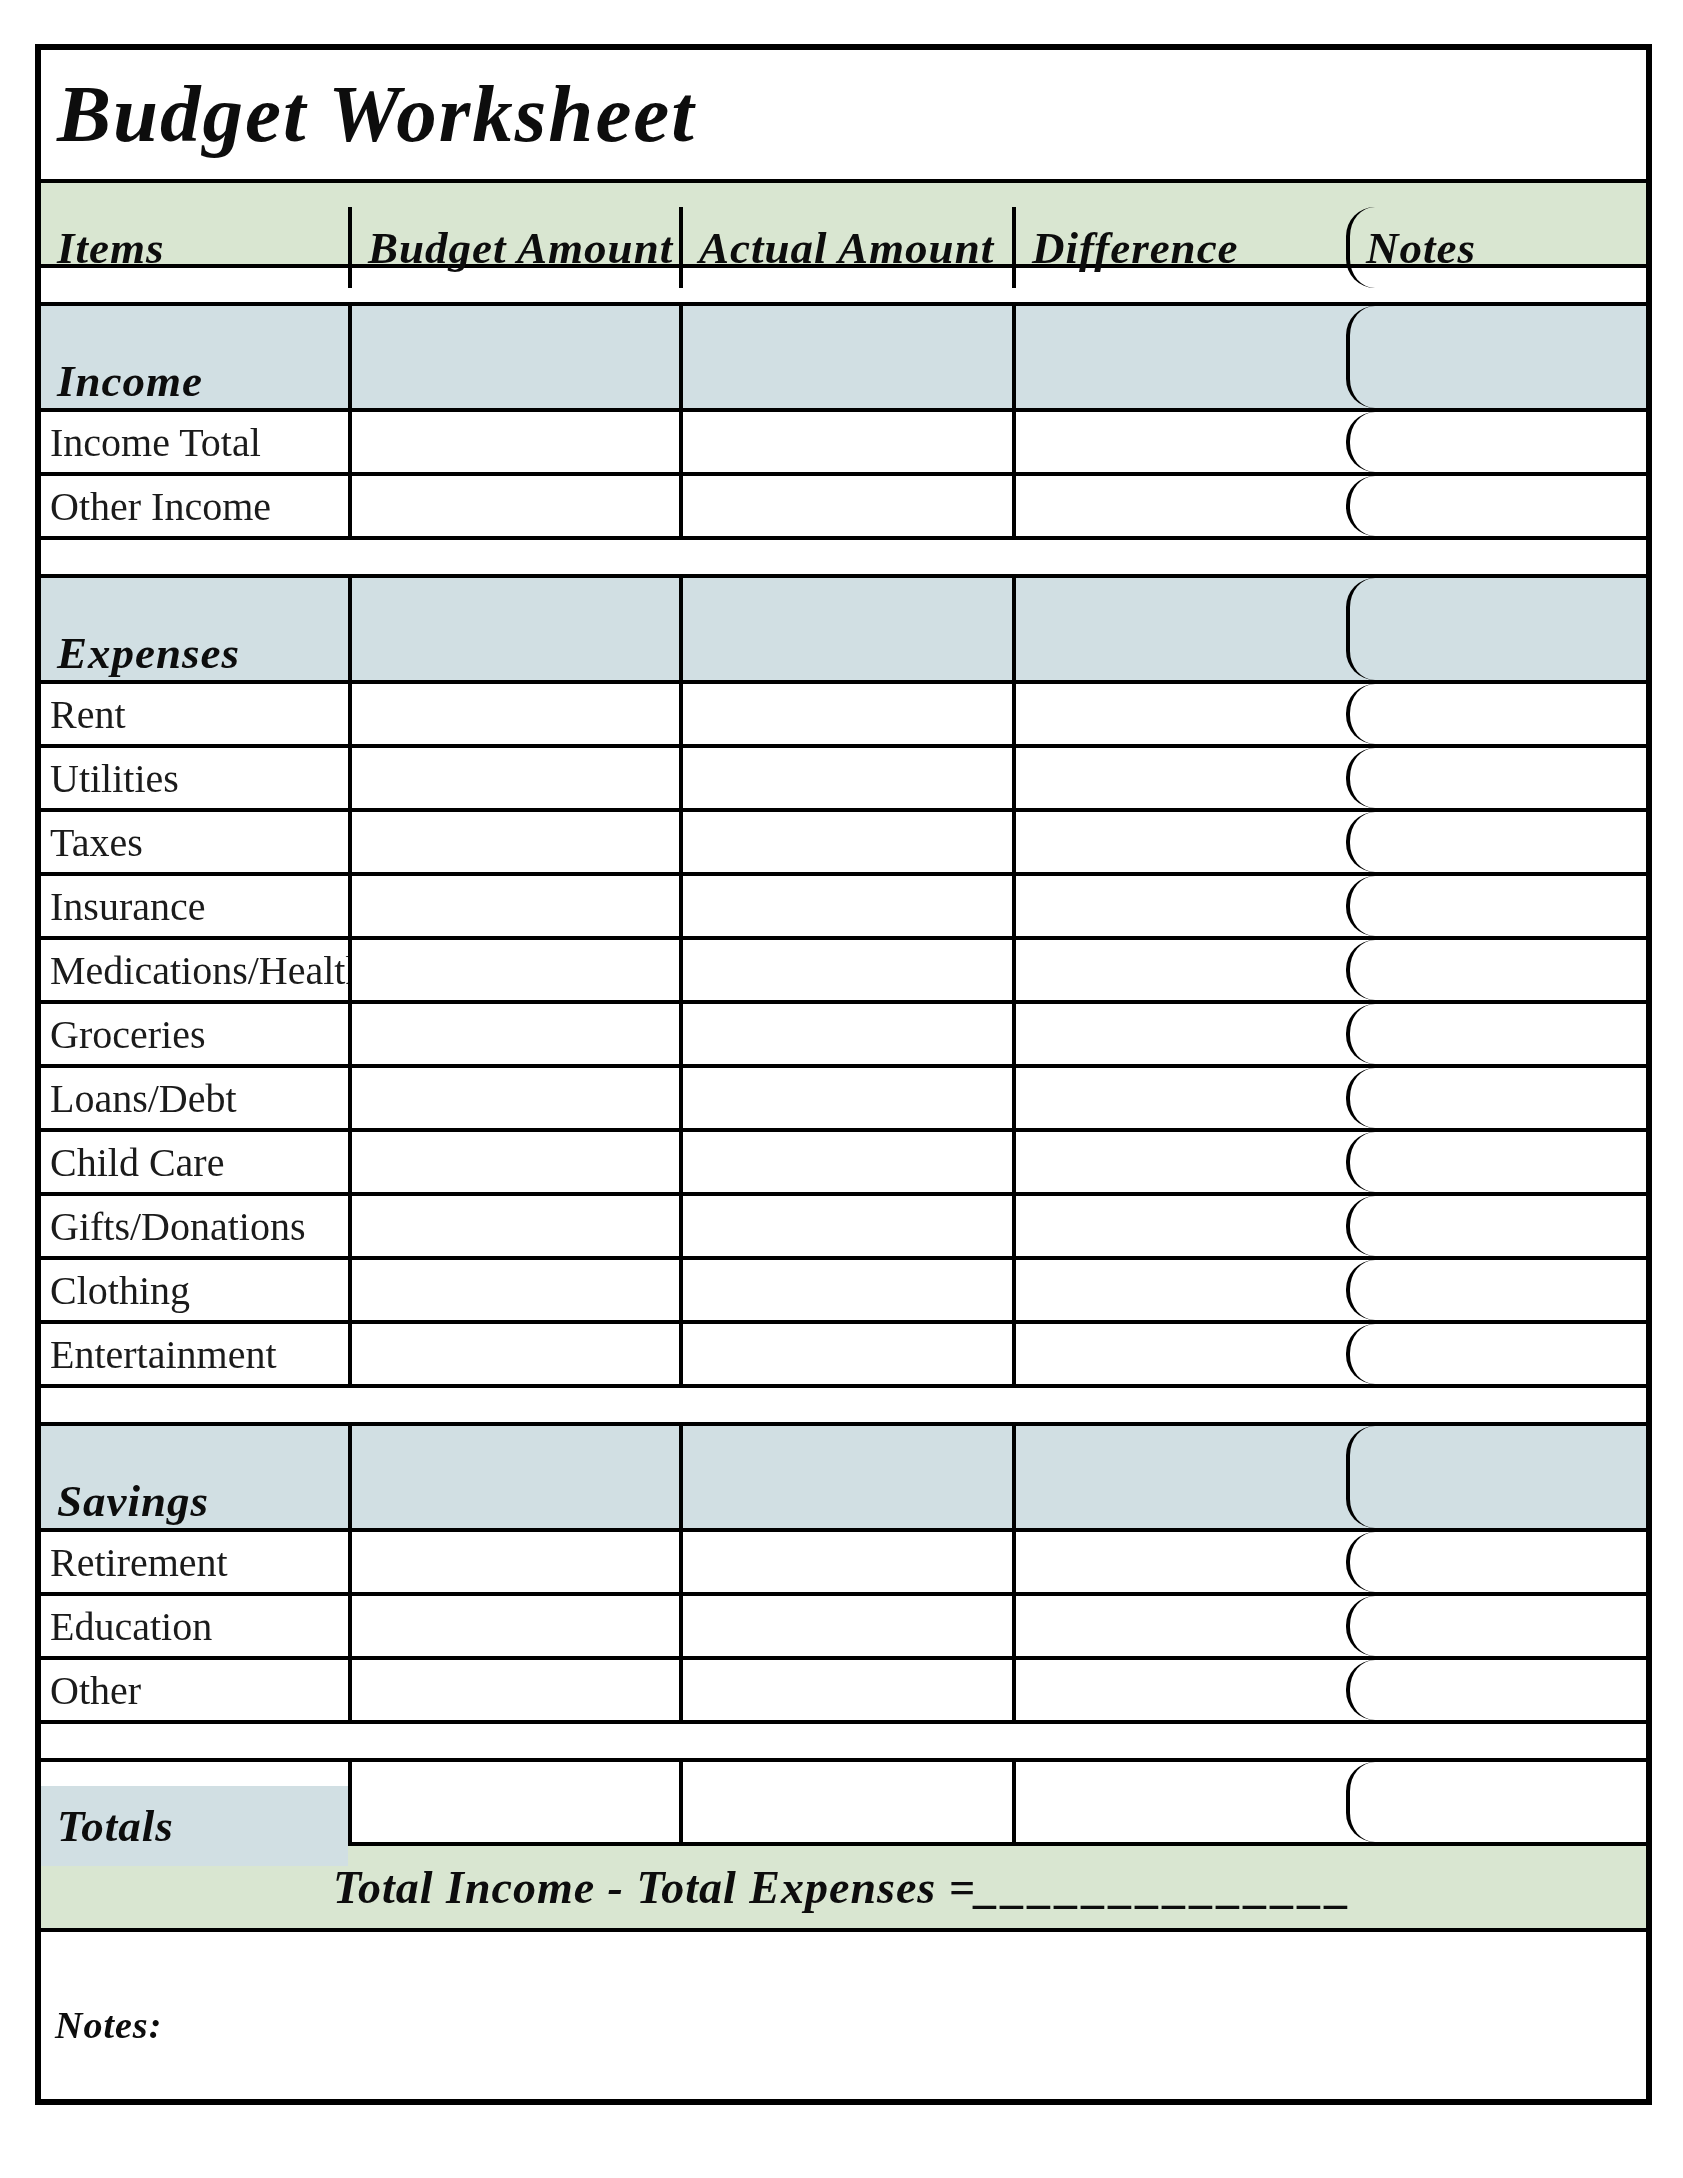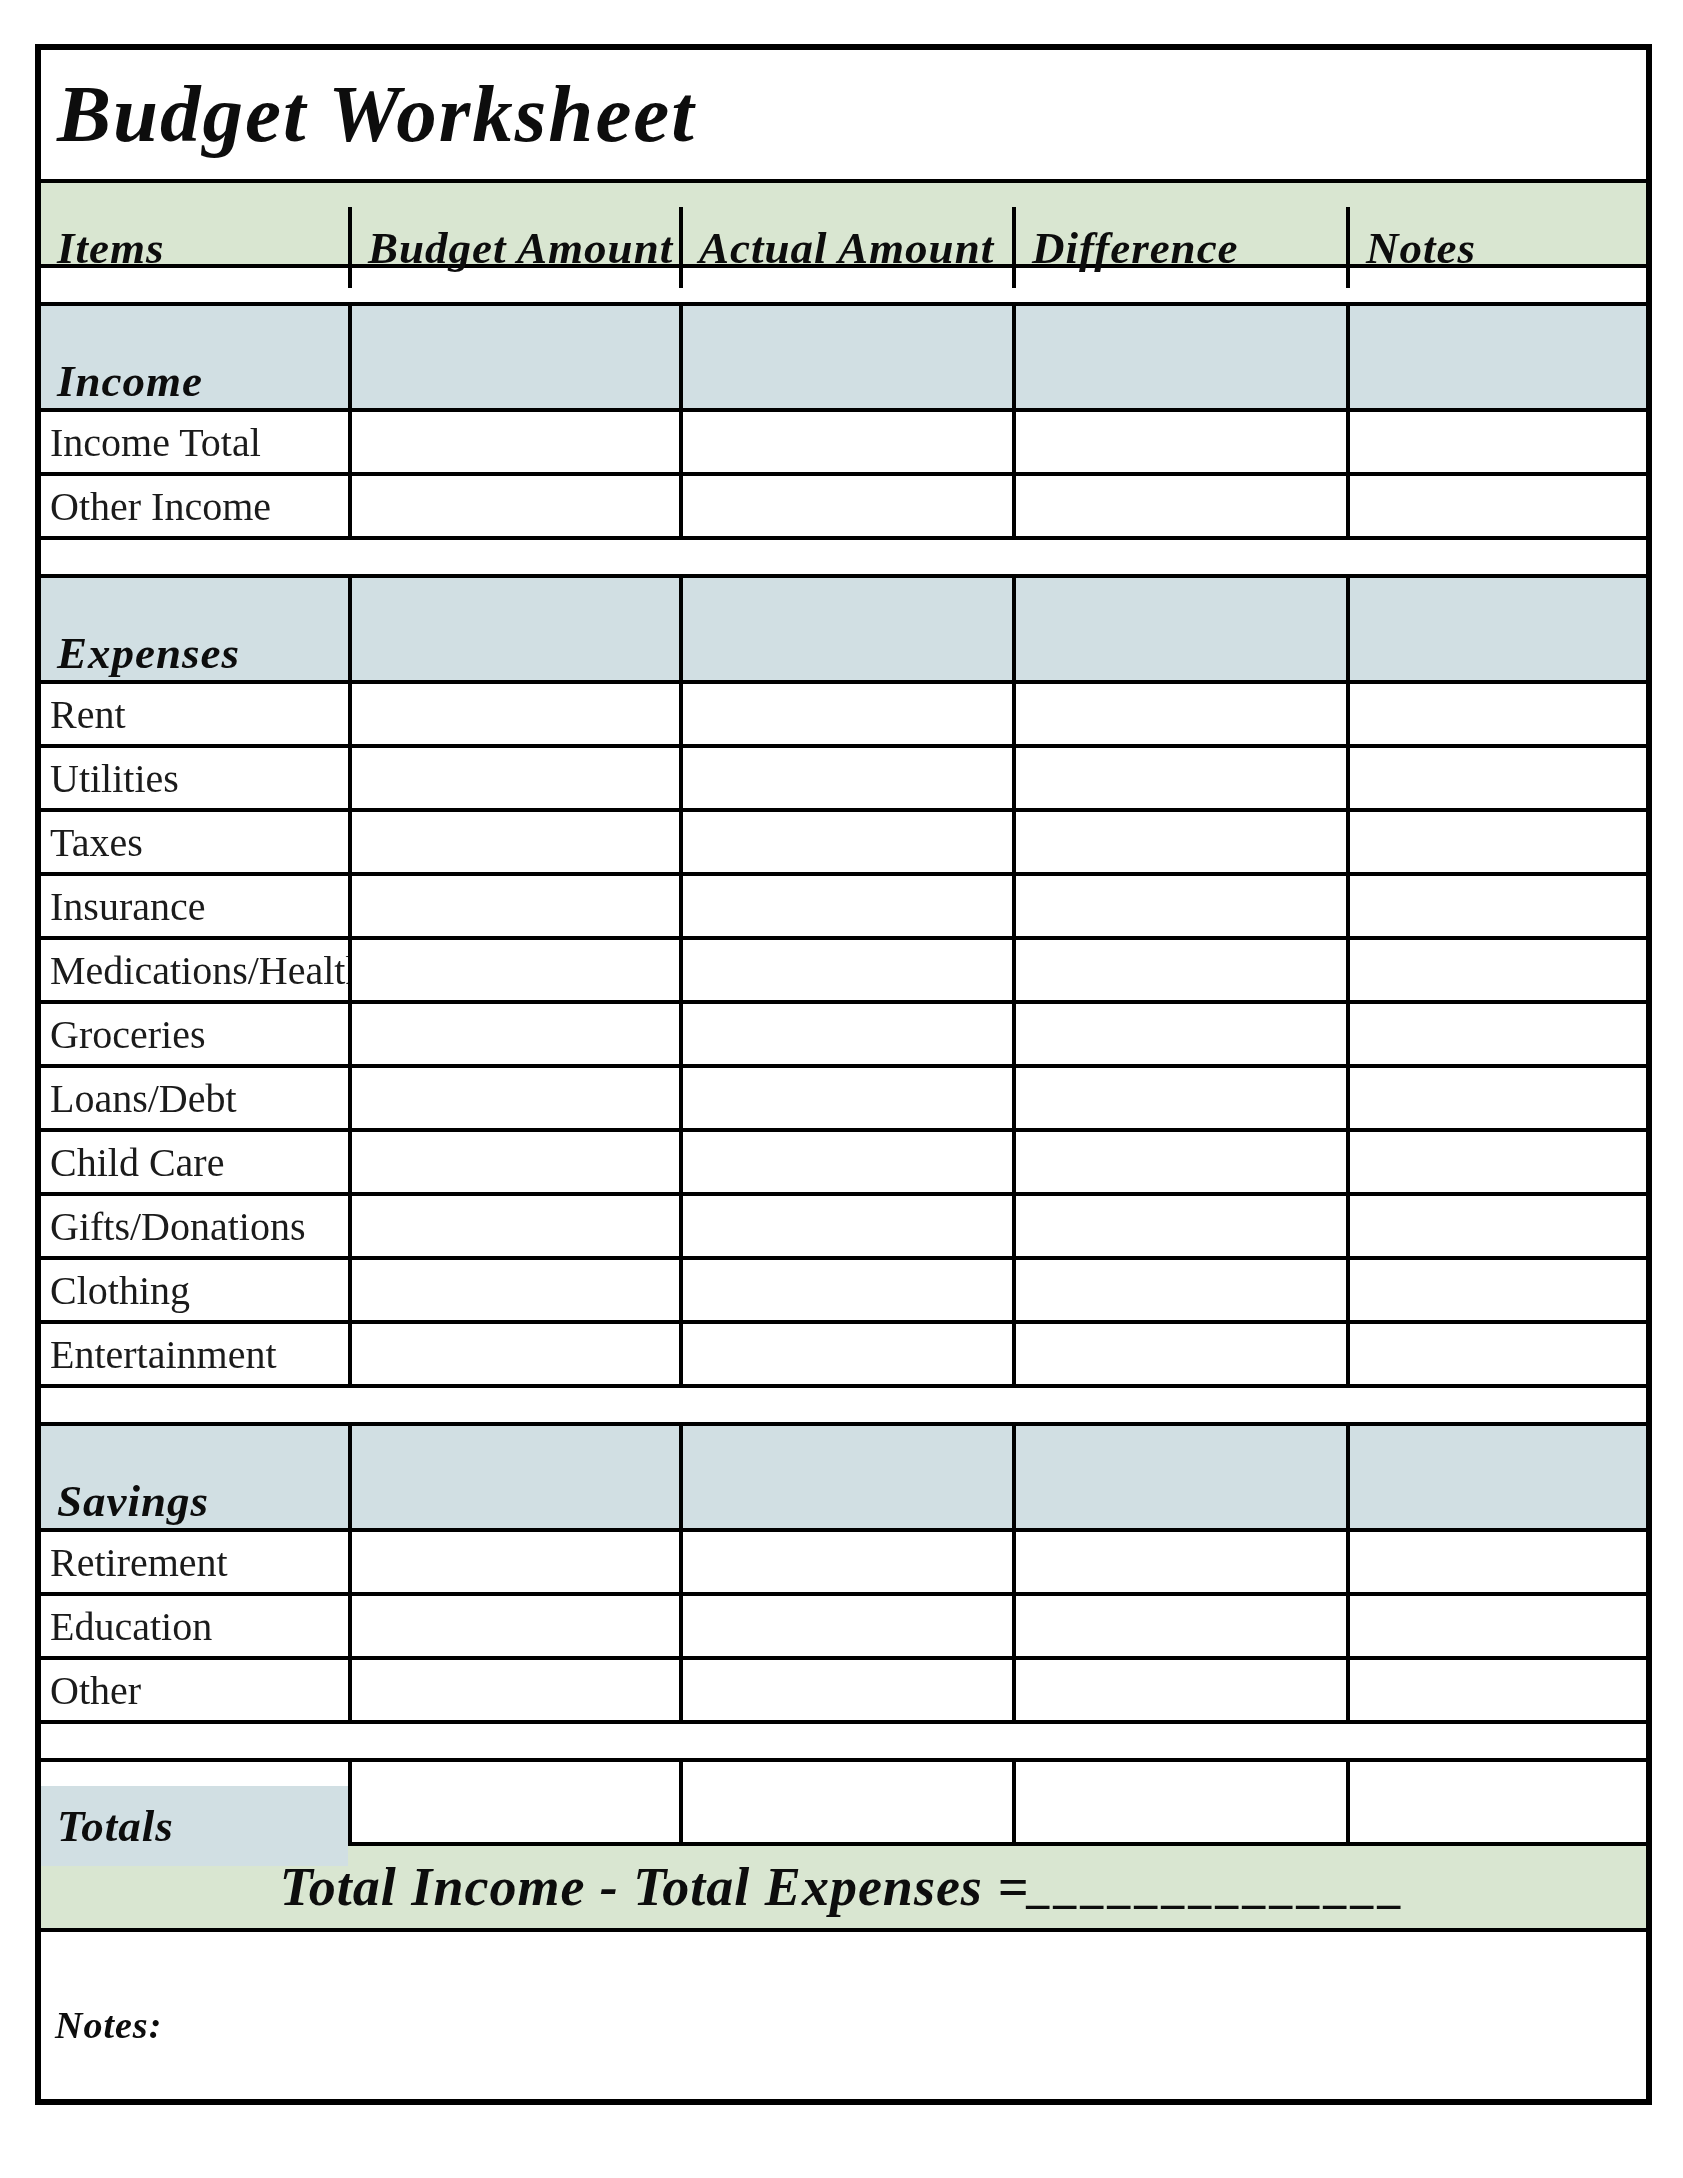--- a/index.html
+++ b/index.html
@@ -19,21 +19,21 @@
   }
   .row{display:flex;border-top:4px solid var(--grid-line);width:100%;}
   .row:first-child{border-top:none;}
   .cell{height:100%;display:flex;align-items:center;overflow:hidden;}
   .cell + .cell{border-left:4px solid var(--grid-line);}
   
   .c1{width:307px;flex:0 0 307px;}
   .c2{width:331px;flex:0 0 331px;}
   .c3{width:333px;flex:0 0 333px;}
   .c4{width:334px;flex:0 0 334px;}
-  .c5{flex:1 1 auto;}
+  .c5{flex:1 1 auto;border-radius:29px;}
   
   .title-row{height:129px;}
   .header-row{height:85px;background:var(--header-green);}
   .gap-row{height:38px;background:#ffffff;}
   .section-row{height:106px;background:var(--section-blue);}
   .data-row{height:64px;background:#ffffff;}
   .totals-row{height:84px;background:#ffffff;}
   .summary-row{height:86px;background:var(--header-green);justify-content:center;align-items:center;display:flex;}
   .notes-row{height:171px;background:#ffffff;}
   
@@ -48,21 +48,21 @@
   .title-row .hw{font-size:81px;padding-left:16px;letter-spacing:2px;}
   .header-row .hw,.section-row .hw,.totals-row .hw{font-size:45px;padding-left:16px;margin-top:24px;}
   .serif{
     font-family:"Liberation Serif",serif;
     font-weight:400;
     font-size:40px;
     color:var(--ink);
     padding-left:9px;
     white-space:nowrap;
   }
-  .summary-text{font-size:54px;}
+  .summary-text{font-size:46px;}
   .summary-blank{font-size:46px;letter-spacing:4px;font-weight:700;}
   .notes-row .hw{font-size:38px;padding:18px 0 0 14px;align-self:flex-start;}
   .totals-label-cell{background:var(--section-blue);}
 </style>
 </head>
 <body>
 
 <div class="sheet">
   <div class="worksheet">
 

